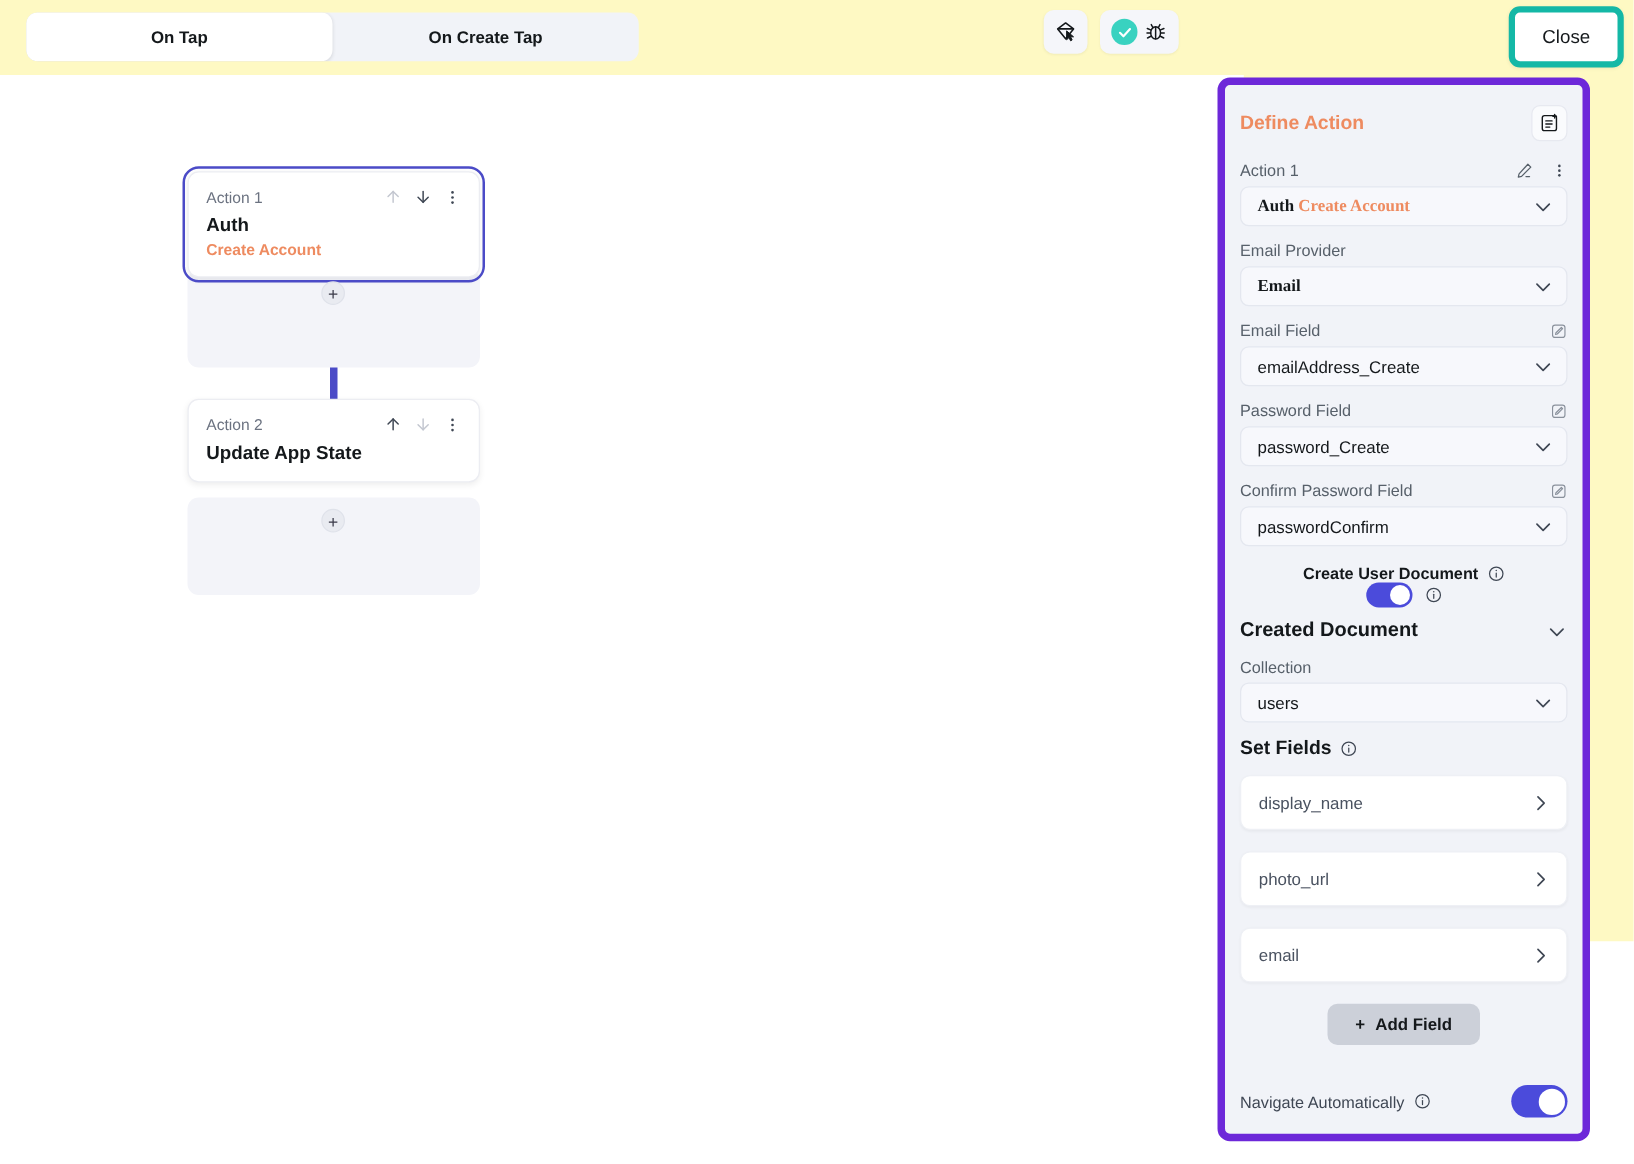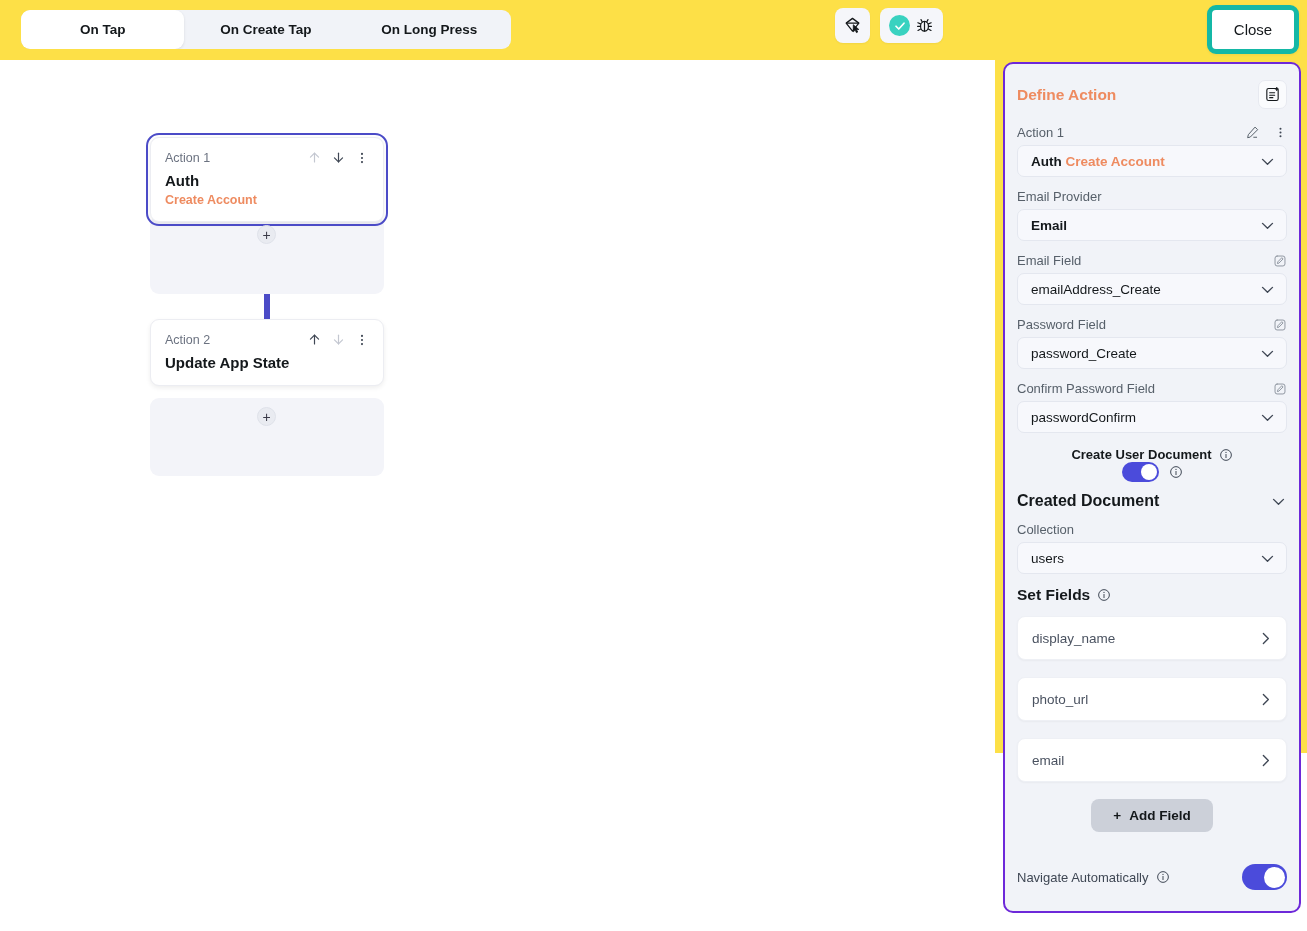--- a/index.html
+++ b/index.html
@@ -10,21 +10,21 @@
     overflow: hidden;
     background: #ffffff;
     font-family: "Liberation Sans", sans-serif;
     -webkit-font-smoothing: antialiased;
   }
 
   #root {
     position: relative;
     width: 1307px;
     height: 753px;
-    background: #fde047;
+    background: #fef9c3;
   }
 
   
   .tabbar {
     position: absolute;
     left: 21px;
     top: 10px;
     width: 490px;
     height: 39px;
     background: #f1f3f8;
@@ -163,26 +163,26 @@
   .connector {
     position: absolute;
     width: 6px;
     background: #4b4bc7;
     border-radius: 1px;
   }
 
   
   .panel {
     position: absolute;
-    left: 1003px;
+    left: 974px;
     top: 62px;
     width: 298px;
     height: 851px;
     background: #f1f3f8;
-    border: 2px solid #6d28d9;
+    border: 6px solid #6d28d9;
     border-radius: 10px;
     overflow: hidden;
   }
   .panel-inner { padding: 16px 12px 0 12px; }
 
   .panel-header {
     display: flex;
     align-items: center;
     justify-content: space-between;
     margin-bottom: 16px;
@@ -225,21 +225,21 @@
     align-items: center;
     justify-content: space-between;
     padding: 0 10px 0 13px;
     cursor: pointer;
     margin-bottom: 12px;
   }
   .select-text {
     font-size: 13.5px;
     color: #14181b;
   }
-  .select-text.bold { font-weight: bold; }
+  .select-text.bold { font-weight: bold; font-family: Liberation Serif, serif; }
   .select-text .accent { color: #ee8b60; font-weight: bold; }
 
   .toggle-row {
     display: flex;
     align-items: center;
     justify-content: space-between;
     margin: 14px 0 10px 0;
     flex-direction: column;
   }
   .toggle-left { display: flex; align-items: center; gap: 7px; }
@@ -332,23 +332,20 @@
 <body>
 
 <div id="root">
 
   <div class="tabbar">
     <div class="tab active">
       <span>On Tap</span>
     </div>
     <div class="tab">
       <span>On Create Tap</span>
-    </div>
-    <div class="tab">
-      <span>On Long Press</span>
     </div>
   </div>
 
   <div class="topicons">
     <div class="iconbtn single">
       <span>
         <svg width="19" height="19" viewBox="0 0 24 24" fill="none" stroke="#14181b" stroke-width="1.6" stroke-linejoin="round">
           <path d="M4 9 L12 3 L20 9 L12 19 Z"></path>
           <path d="M4 9 L20 9"></path>
           <path d="M13 11 L13 20 L15.4 17.8 L17 21 L18.6 20.2 L17 17 L20 17 Z" fill="#14181b" stroke="#14181b" stroke-width="1"></path>

